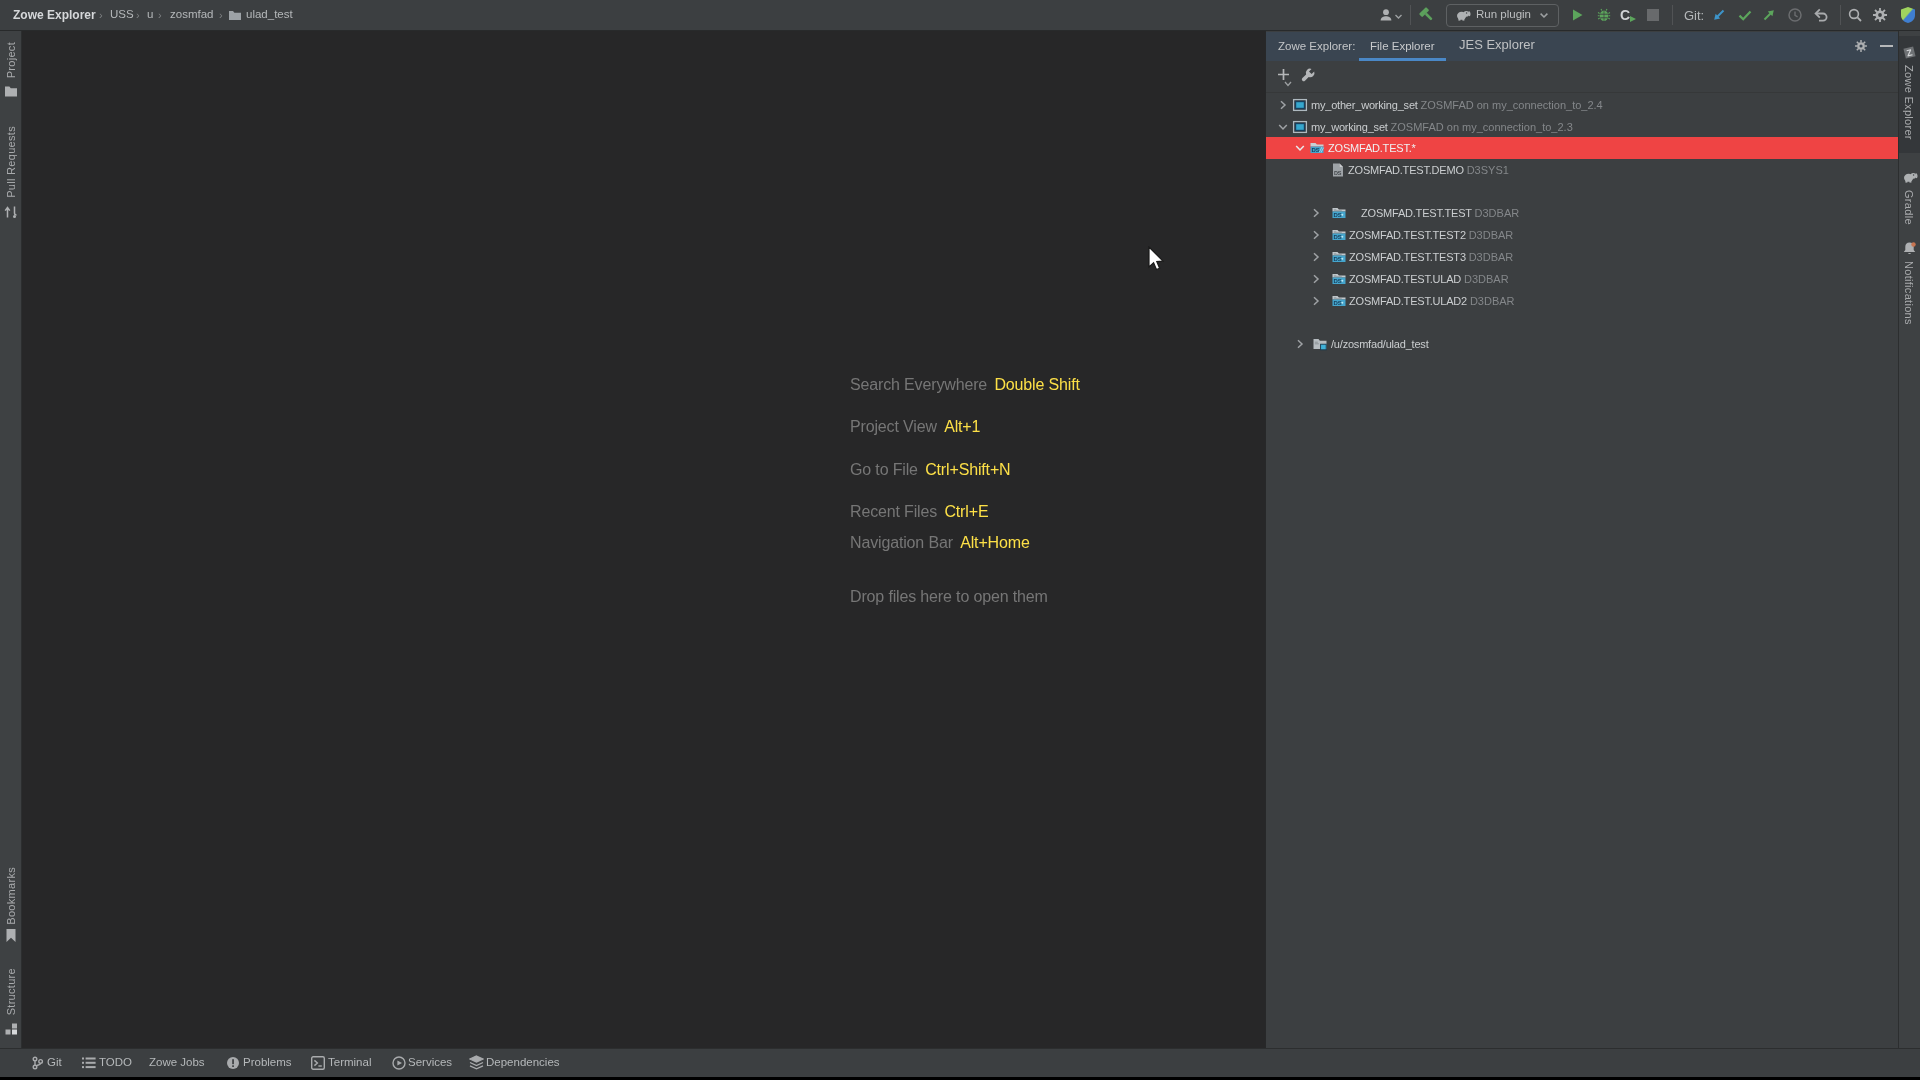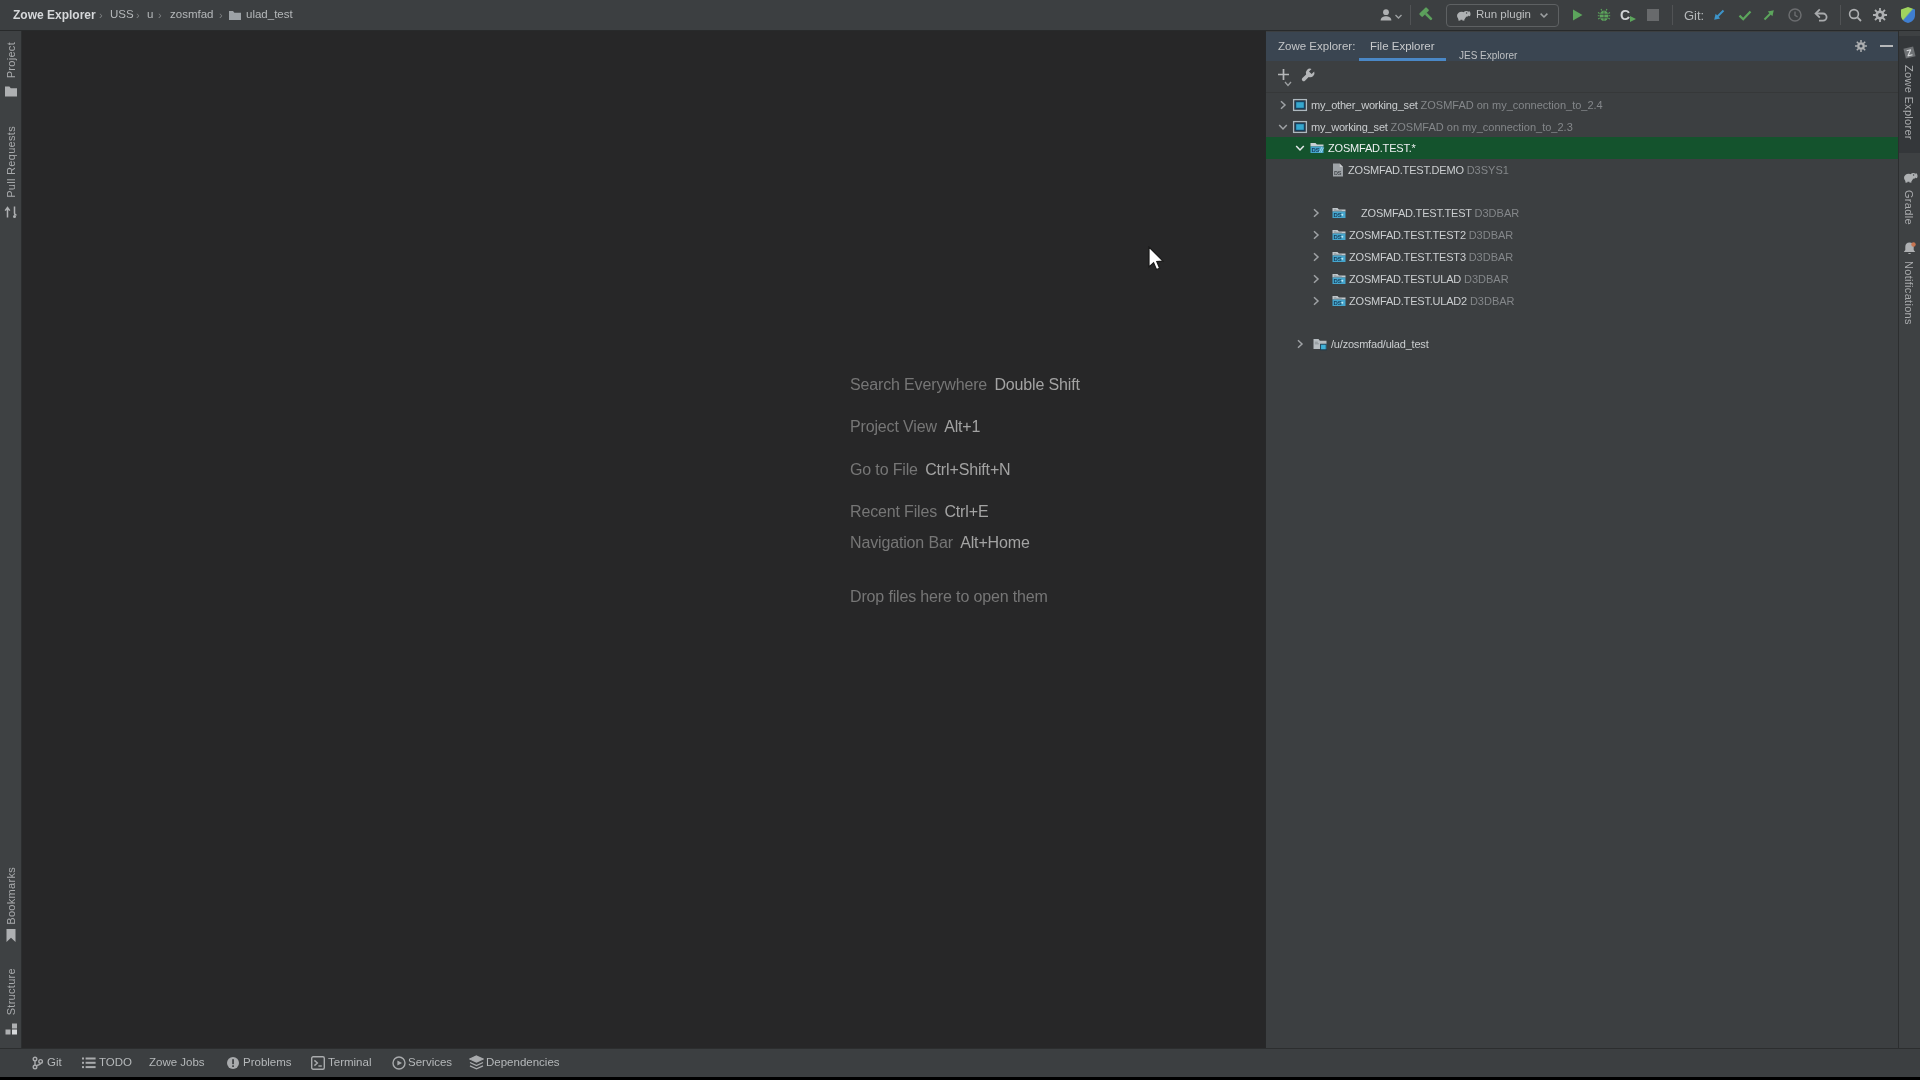--- a/index.html
+++ b/index.html
@@ -8,21 +8,21 @@
 #lstripe{left:0;top:31px;width:21px;height:1017px;background:#3e4143;border-right:1px solid #2c2e2f}
 #panel{left:1265px;top:31px;width:632px;height:1017px;background:#3c3f41;border-left:1px solid #272829}
 #rstripe{left:1898px;top:31px;width:22px;height:1017px;background:#3e4143;border-left:1px solid #2c2e2f}
 #status{left:0;top:1048px;width:1920px;height:28px;background:#3c3f41;border-top:1px solid #2c2e2f}
 #blackbar{left:0;top:1077px;width:1920px;height:3px;background:#000}
 .vtextL{writing-mode:vertical-rl;transform:rotate(180deg);font-size:11px;color:#a9abad;letter-spacing:.3px}
 .vtextR{writing-mode:vertical-rl;font-size:11px;color:#a9abad;letter-spacing:.3px}
 .bc{font-size:11.5px;color:#b5b8ba}
 .bcsep{color:#7e8183;font-size:11px}
 .tip{font-size:16px;color:#767676;white-space:pre;letter-spacing:-0.15px}
-.tip b{font-weight:normal;color:#a3a3a3;margin-left:3px}
+.tip b{font-weight:normal;color:#fde047;margin-left:3px}
 .row{position:absolute;height:22px;left:0;width:632px;font-size:11px;letter-spacing:-0.2px;line-height:22px;white-space:nowrap}
 .nm{color:#cbced0}
 .sx{color:#84878a;letter-spacing:0}
 .sbt{font-size:11.5px;color:#b5b8ba;top:7px}
 </style></head>
 <body>
 <div class="a" id="toolbar">
  <div class="a" style="left:13px;top:8px;font-size:12px;color:#d6d8da;font-weight:bold">Zowe Explorer</div>
  <span class="a bcsep" style="left:99px;top:9px">›</span>
  <div class="a bc" style="left:110px;top:8px">USS</div>
@@ -156,21 +156,21 @@
     <rect x="1.5" y="7.5" width="5" height="5" fill="#aeb0b2"></rect>
     <rect x="8" y="1.5" width="5" height="5" fill="#aeb0b2"></rect>
     <rect x="8" y="7.5" width="5" height="5" fill="#d6d8da"></rect>
   </svg>
 <div class="a" id="panel">
 
  <div class="a" style="left:0;top:1px;width:632px;height:29px;background:#3a4551"></div>
  <div class="a" style="left:12px;top:9px;font-size:11.5px;color:#c4c6c8">Zowe Explorer:</div>
  <div class="a" style="left:104px;top:9px;font-size:11.5px;color:#c9cbcd">File Explorer</div>
  <div class="a" style="left:93px;top:27px;width:87px;height:3px;background:#4a88c7"></div>
- <div class="a" style="left:193px;top:19px;font-size:10px;color:#bfc1c3">JES Explorer</div>
+ <div class="a" style="left:193px;top:6px;font-size:13px;color:#bfc1c3">JES Explorer</div>
  <svg class="a" style="left:588px;top:8px" width="14" height="14" viewBox="0 0 16 16">
       <g fill="#aeb0b2">
         <circle cx="8" cy="8" r="4.4"></circle>
         <g stroke="#aeb0b2" stroke-width="1.7">
           <path d="M8,1.2 V4 M8,12 V14.8 M1.2,8 H4 M12,8 H14.8 M3.2,3.2 L5.2,5.2 M10.8,10.8 L12.8,12.8 M12.8,3.2 L10.8,5.2 M5.2,10.8 L3.2,12.8"></path>
         </g>
       </g>
       <circle cx="8" cy="8" r="1.8" fill="#3a4551"></circle>
     </svg>
  <div class="a" style="left:614px;top:14px;width:13px;height:2px;background:#b6b8ba"></div>
@@ -250,21 +250,21 @@
     </div>
  <div class="row" style="top:85px">
       <svg class="a" style="left:9px;top:3px" width="16" height="16">
         <use href="#chevD"></use>
       </svg>
       <svg class="a" style="left:26px;top:3px" width="16" height="16">
         <use href="#iws"></use>
       </svg>
       <span class="a nm" style="left:45px">my_working_set <span class="sx">ZOSMFAD on my_connection_to_2.3</span></span>
     </div>
- <div class="row" style="top:106px;background:#14532d">
+ <div class="row" style="top:106px;background:#ef4444">
       <svg class="a" style="left:26px;top:3px" width="16" height="16">
         <path d="M4.2,6 L8,10 L11.8,6" stroke="#e8eaec" stroke-width="1.5" fill="none"></path>
       </svg>
       <svg class="a" style="left:43px;top:3px" width="16" height="16">
         <use href="#idsm"></use>
       </svg>
       <span class="a" style="left:62px;color:#eef0f2">ZOSMFAD.TEST.*</span>
     </div>
  <div class="row" style="top:128px">
       <svg class="a" style="left:64px;top:3px" width="16" height="16">

